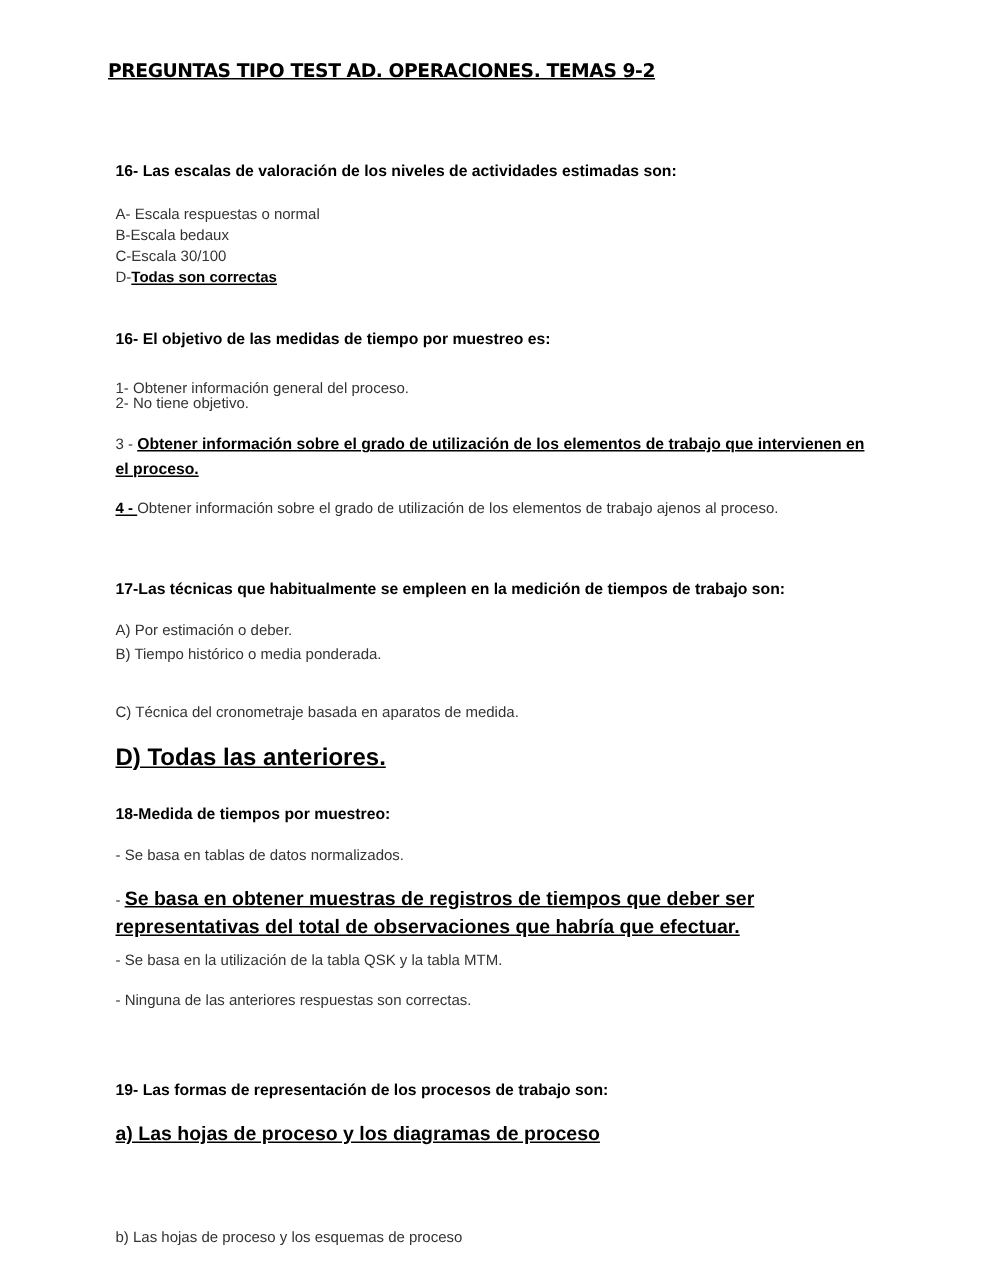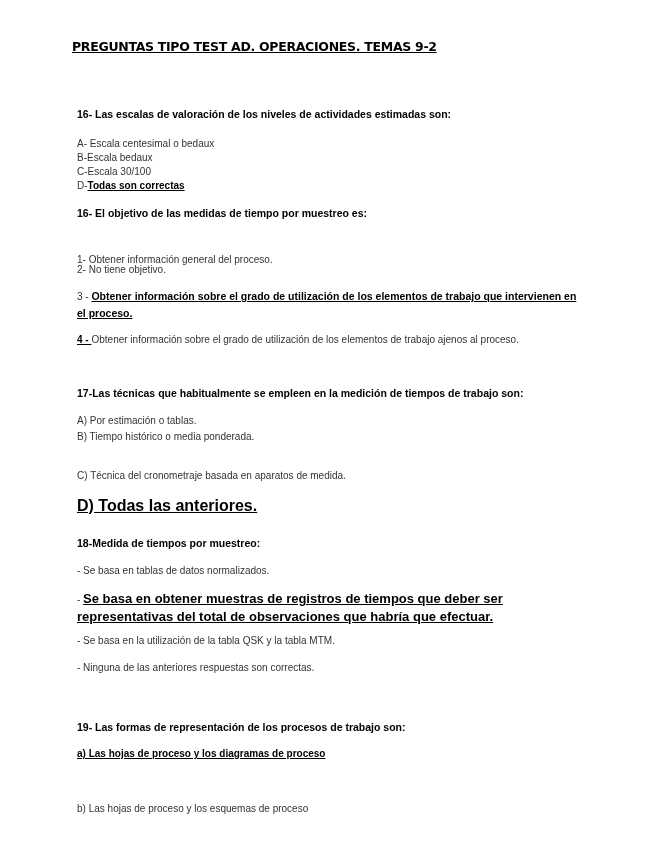--- a/index.html
+++ b/index.html
@@ -10,38 +10,38 @@
     .opt { color: #333; font-size: 10px; }
     .b { font-weight: bold; color: #000; text-decoration: underline; }
     .wrap { white-space: normal; width: 500px; line-height: 17px; }
   </style>
 </head>
 <body>
 
 <div class="title">PREGUNTAS TIPO TEST AD. OPERACIONES. TEMAS 9-2</div>
 
 <div class="line q" style="top:108px">16- Las escalas de valoración de los niveles de actividades estimadas son:</div>
-<div class="line opt" style="top:138px"><span>A- </span><span>Escala centesimal o bedaux</span></div>
+<div class="line opt" style="top:138px"><span>A- </span><span>Escala respuestas o normal</span></div>
 <div class="line opt" style="top:152px"><span>B-</span><span>Escala bedaux</span></div>
 <div class="line opt" style="top:166px"><span>C-</span><span>Escala 30/100</span></div>
 <div class="line opt" style="top:180px"><span>D-</span><span class="b">Todas son correctas</span></div>
 
-<div class="line q" style="top:207px">16- El objetivo de las medidas de tiempo por muestreo es:</div>
+<div class="line q" style="top:220px">16- El objetivo de las medidas de tiempo por muestreo es:</div>
 <div class="line opt" style="top:254px">1- Obtener información general del proceso.</div>
 <div class="line opt" style="top:264px">2- No tiene objetivo.</div>
 <div class="line opt wrap" style="top:288px"><span>3 - </span><span class="b" style="font-size:10.5px">Obtener información sobre el grado de utilización de los elementos de trabajo que intervienen en el proceso.</span></div>
 <div class="line opt" style="top:334px"><span class="b">4 - </span><span>Obtener información sobre el grado de utilización de los elementos de trabajo ajenos al proceso.</span></div>
 
 <div class="line q" style="top:387px">17-Las técnicas que habitualmente se empleen en la medición de tiempos de trabajo son:</div>
-<div class="line opt" style="top:415px">A) Por estimación o tablas.</div>
+<div class="line opt" style="top:415px">A) Por estimación o deber.</div>
 <div class="line opt" style="top:431px">B) Tiempo histórico o media ponderada.</div>
 <div class="line opt" style="top:470px">C) Técnica del cronometraje basada en aparatos de medida.</div>
 <div class="line b" style="top:497px;font-size:16px">D) Todas las anteriores.</div>
 
 <div class="line q" style="top:537px">18-Medida de tiempos por muestreo:</div>
 <div class="line opt" style="top:565px">- Se basa en tablas de datos normalizados.</div>
 <div class="line opt wrap" style="top:590px"><span>- </span><span class="b" style="font-size:13px">Se basa en obtener muestras de registros de tiempos que deber ser representativas del total de observaciones que habría que efectuar.</span></div>
 <div class="line opt" style="top:635px">- Se basa en la utilización de la tabla QSK y la tabla MTM.</div>
 <div class="line opt" style="top:662px">- Ninguna de las anteriores respuestas son correctas.</div>
 
 <div class="line q" style="top:721px">19- Las formas de representación de los procesos de trabajo son:</div>
-<div class="line b" style="top:748px;font-size:10px">a) Las hojas de proceso y los diagramas de proceso</div>
-<div class="line opt" style="top:803px">b) Las hojas de proceso y los esquemas de proceso</div>
+<div class="line b" style="top:748px;font-size:13px">a) Las hojas de proceso y los diagramas de proceso</div>
+<div class="line opt" style="top:820px">b) Las hojas de proceso y los esquemas de proceso</div>
 
 </body></html>

